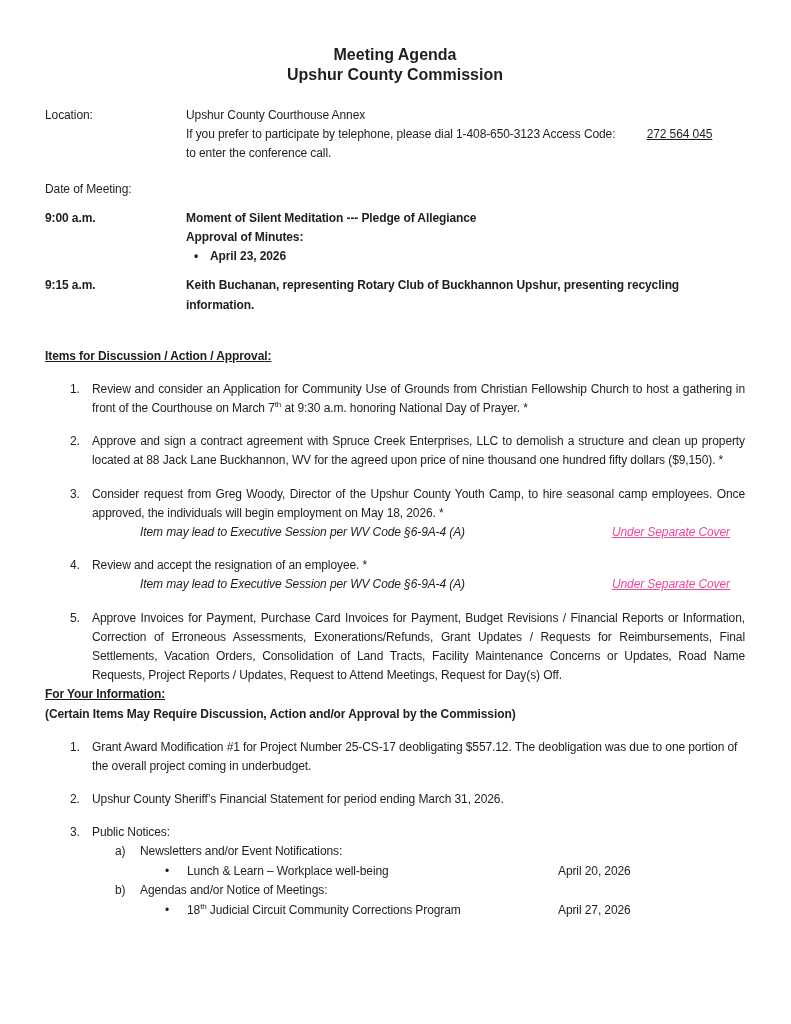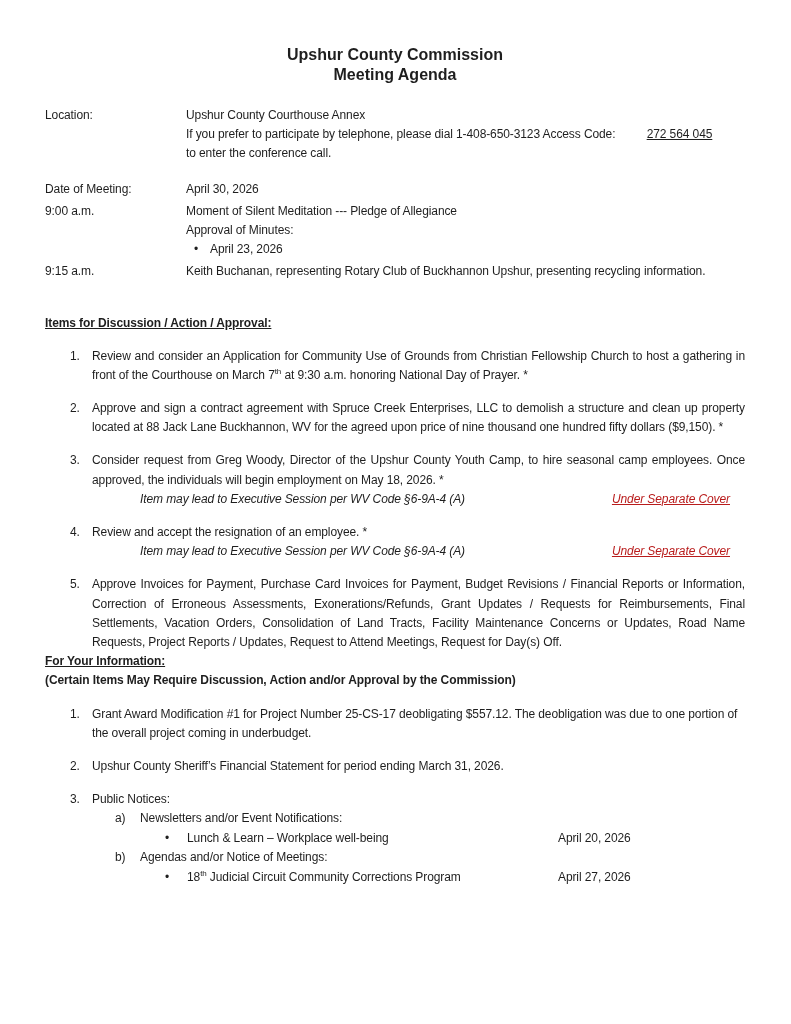--- a/index.html
+++ b/index.html
@@ -14,69 +14,68 @@
 
   .doc-title { text-align: center; font-size: 16px; font-weight: 700; line-height: 1.25; letter-spacing: 0; }
 
   .intro { margin-top: 5px; line-height: 1.6; }
 
   .info-row { display: flex; line-height: 1.6; }
   .info-label { width: 141px; flex-shrink: 0; }
   .info-value { flex: 1; }
   .mt-loc { margin-top: 21px; }
   .mt-date { margin-top: 16px; }
-  .mt-sched { margin-top: 3px; }
+  .mt-sched { margin-top: 10px; font-weight: bold; }
   .nowrap { white-space: nowrap; }
   .u { text-decoration: underline; margin-left: 28px; }
 
   .minute-bullet { display: flex; }
   .bullet-glyph { width: 16px; margin-left: 8px; flex-shrink: 0; }
 
   .section-heading { margin-top: 32px; font-weight: 700; text-decoration: underline; line-height: 1.6; }
 
   .num-list { padding-left: 25px; }
   .num-item { display: flex; margin-top: 14px; line-height: 1.6; }
   .num { width: 22px; flex-shrink: 0; }
   .num-text { flex: 1; }
   .justified { text-align: justify; }
 
   .note-row { display: flex; padding-left: 48px; font-style: italic; line-height: 1.6; gap: 40px; }
-  .sep-cover { margin-left: auto; margin-right: 15px; color: #b91c1c; text-decoration: underline; font-style: italic; cursor: pointer; }
+  .sep-cover { margin-left: auto; margin-right: 15px; color: #ec4899; text-decoration: underline; font-style: italic; cursor: pointer; }
 
   .fyi-heading { font-weight: 700; line-height: 1.6; }
   .fyi-heading .head { text-decoration: underline; }
 
   .sub-row { display: flex; padding-left: 45px; line-height: 1.62; }
   .sub-letter { width: 25px; flex-shrink: 0; }
   .notice-bullet-row { display: flex; padding-left: 95px; line-height: 1.62; }
   .nb-glyph { width: 22px; flex-shrink: 0; }
   .nb-text { flex: 0 0 371px; }
   sup { font-size: 8px; line-height: 0; }
 </style>
 </head>
 <body>
 
 <div class="page">
 
+  <div class="doc-title">Meeting Agenda</div>
   <div class="doc-title">Upshur County Commission</div>
-  <div class="doc-title">Meeting Agenda</div>
 
 
   <div class="info-row mt-loc">
     <div class="info-label">Location:</div>
     <div class="info-value">
       <div>Upshur County Courthouse Annex</div>
       <div class="nowrap"><span>If you prefer to participate by telephone, please dial 1-408-650-3123 Access Code: </span><span class="u">272 564 045</span></div>
       <div>to enter the conference call.</div>
     </div>
   </div>
 
   <div class="info-row mt-date">
     <div class="info-label">Date of Meeting:</div>
-    <div class="info-value">April 30, 2026</div>
   </div>
 
   <div class="info-row mt-sched">
     <div class="info-label">9:00 a.m.</div>
     <div class="info-value">
       <div>Moment of Silent Meditation --- Pledge of Allegiance</div>
       <div>Approval of Minutes:</div>
       <div class="minute-bullet">
         <span class="bullet-glyph">•</span>
         <span>April 23, 2026</span>

